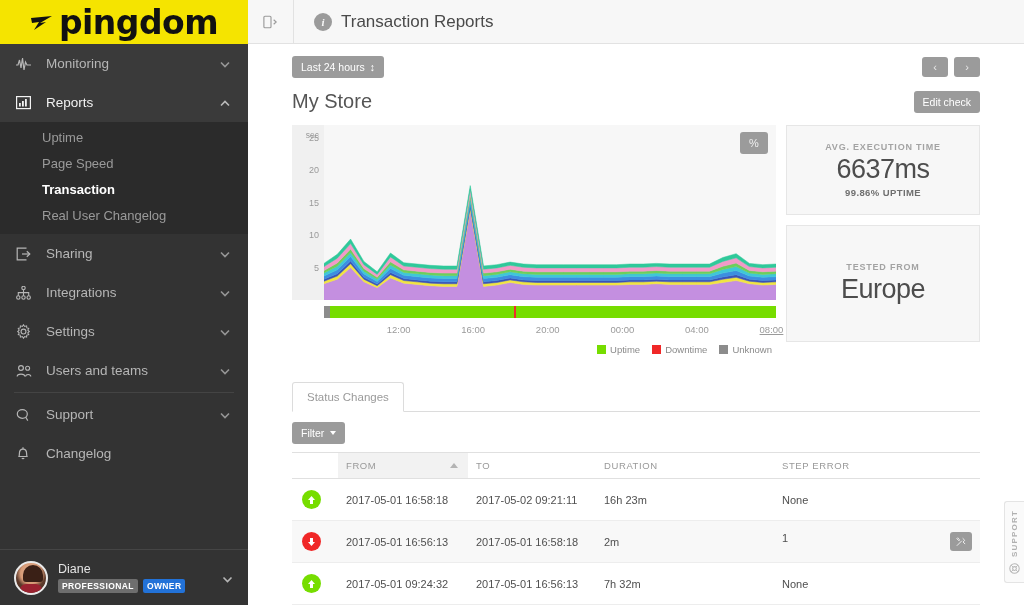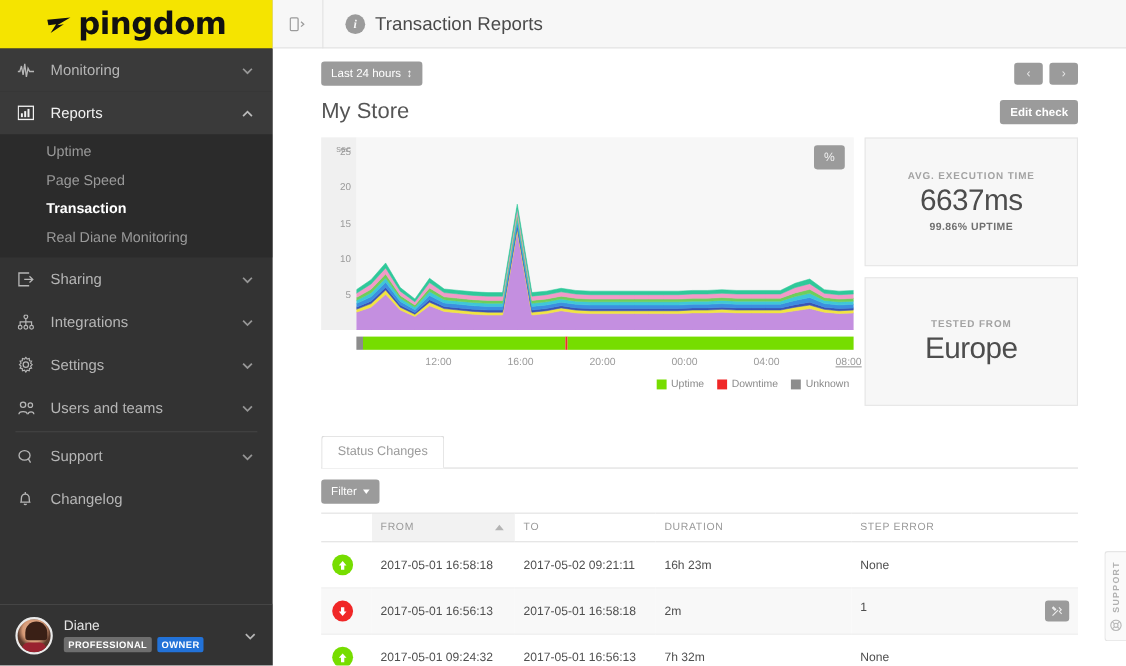--- a/index.html
+++ b/index.html
@@ -20,21 +20,21 @@
     position: relative;
   }
   .logo-bar {
     height: 44px; background: #f5e400;
     display: flex; align-items: center; justify-content: center;
     flex: 0 0 44px;
   }
   .logo-wrap { display: flex; align-items: center; gap: 3px; }
   .logo-mark { width: 26px; height: 20px; display:block; }
   .logo-text {
-    font-size: 28px; font-weight: bold; color: #111;
+    font-size: 33px; font-weight: bold; color: #111;
     letter-spacing: -0.5px; line-height: 1;
     font-family: "DejaVu Sans", sans-serif;
   }
   .nav { flex: 1 1 auto; overflow: hidden; }
   .nav-item {
     height: 39px; display: flex; align-items: center;
     padding: 0 16px 0 16px; color: #b6b6b6; font-size: 13.5px;
     cursor: pointer; position: relative;
   }
   .nav-item .ico { width: 22px; flex: 0 0 22px; display:flex; align-items:center; justify-content:flex-start; }
@@ -113,21 +113,21 @@
   .arrow-btn {
     width: 26px; height: 20px; background: #9b9b9b; border: none; border-radius: 3px;
     color: #e8e8e8; font-size: 11px; cursor: pointer; line-height: 1;
     display:flex; align-items:center; justify-content:center;
   }
 
   .titlerow { display:flex; align-items:center; justify-content:space-between; margin-top: 12px; margin-bottom: 12px; }
   .page-title { font-size: 20px; color: #555; font-weight: normal; }
   .edit-btn {
     background: #9b9b9b; color: #fff; border: none; border-radius: 3px;
-    font-size: 10.5px; padding: 5px 9px; cursor: pointer; font-weight: bold;
+    font-size: 10.5px; padding: 5px 9px; cursor: pointer;
   }
 
   
   .chartzone { display: flex; gap: 10px; }
   .chartcard { flex: 1 1 auto; position: relative; }
   .chart-box { background: #f7f7f7; position: relative; height: 175px; display:flex; }
   .yaxis {
     width: 32px; flex: 0 0 32px; background: #f0f0f0; position: relative;
     font-size: 9px; color: #9a9a9a;
   }
@@ -147,21 +147,21 @@
   .legend { display:flex; justify-content:flex-end; gap: 12px; font-size: 9.5px; color:#8a8a8a; padding-right: 4px; margin-top: 4px; }
   .legend .li { display:flex; align-items:center; gap:4px; }
   .sw { width: 9px; height: 9px; display:inline-block; }
 
   .statcol { width: 194px; flex: 0 0 194px; display:flex; flex-direction: column; gap: 10px; }
   .statcard {
     background: #f7f7f7; border: 1px solid #e6e6e6;
     display:flex; flex-direction: column; align-items:center; justify-content:center;
     text-align:center;
   }
-  .statcard.one { height: 117px; }
+  .statcard.one { height: 90px; }
   .statcard.two { height: 117px; }
   .stat-label { font-size: 9px; color: #a3a3a3; letter-spacing: .8px; font-weight: bold; margin-bottom: 3px; }
   .stat-big { font-size: 27px; color: #4d4d4d; font-weight: normal; letter-spacing: -.5px; line-height:1.1; }
   .stat-sub { font-size: 9.5px; color: #6f6f6f; font-weight: bold; letter-spacing: .4px; margin-top: 3px; }
 
   
   .tabs { margin-top: 26px; display:flex; align-items:flex-end; border-bottom: 1px solid #dcdcdc; }
   .tab {
     font-size: 11.5px; color: #9a9a9a; padding: 8px 14px;
     border: 1px solid #dcdcdc; border-bottom: 1px solid #fff;
@@ -263,21 +263,21 @@
         <div class="sub-item">
           <span>Uptime</span>
         </div>
         <div class="sub-item">
           <span>Page Speed</span>
         </div>
         <div class="sub-item selected">
           <span>Transaction</span>
         </div>
         <div class="sub-item">
-          <span>Real Diane Monitoring</span>
+          <span>Real User Changelog</span>
         </div>
       </div>
 
       <div class="nav-item">
         <span class="ico">
           <svg width="15" height="14" viewBox="0 0 15 14">
             <path d="M10.5 1.2 H1.2 V12.8 H10.5" fill="none" stroke="#b6b6b6" stroke-width="1.2"></path>
             <line x1="6" y1="7" x2="13.5" y2="7" stroke="#b6b6b6" stroke-width="1.2"></line>
             <polyline points="10.8,4.2 13.8,7 10.8,9.8" fill="none" stroke="#b6b6b6" stroke-width="1.2"></polyline>
           </svg>

